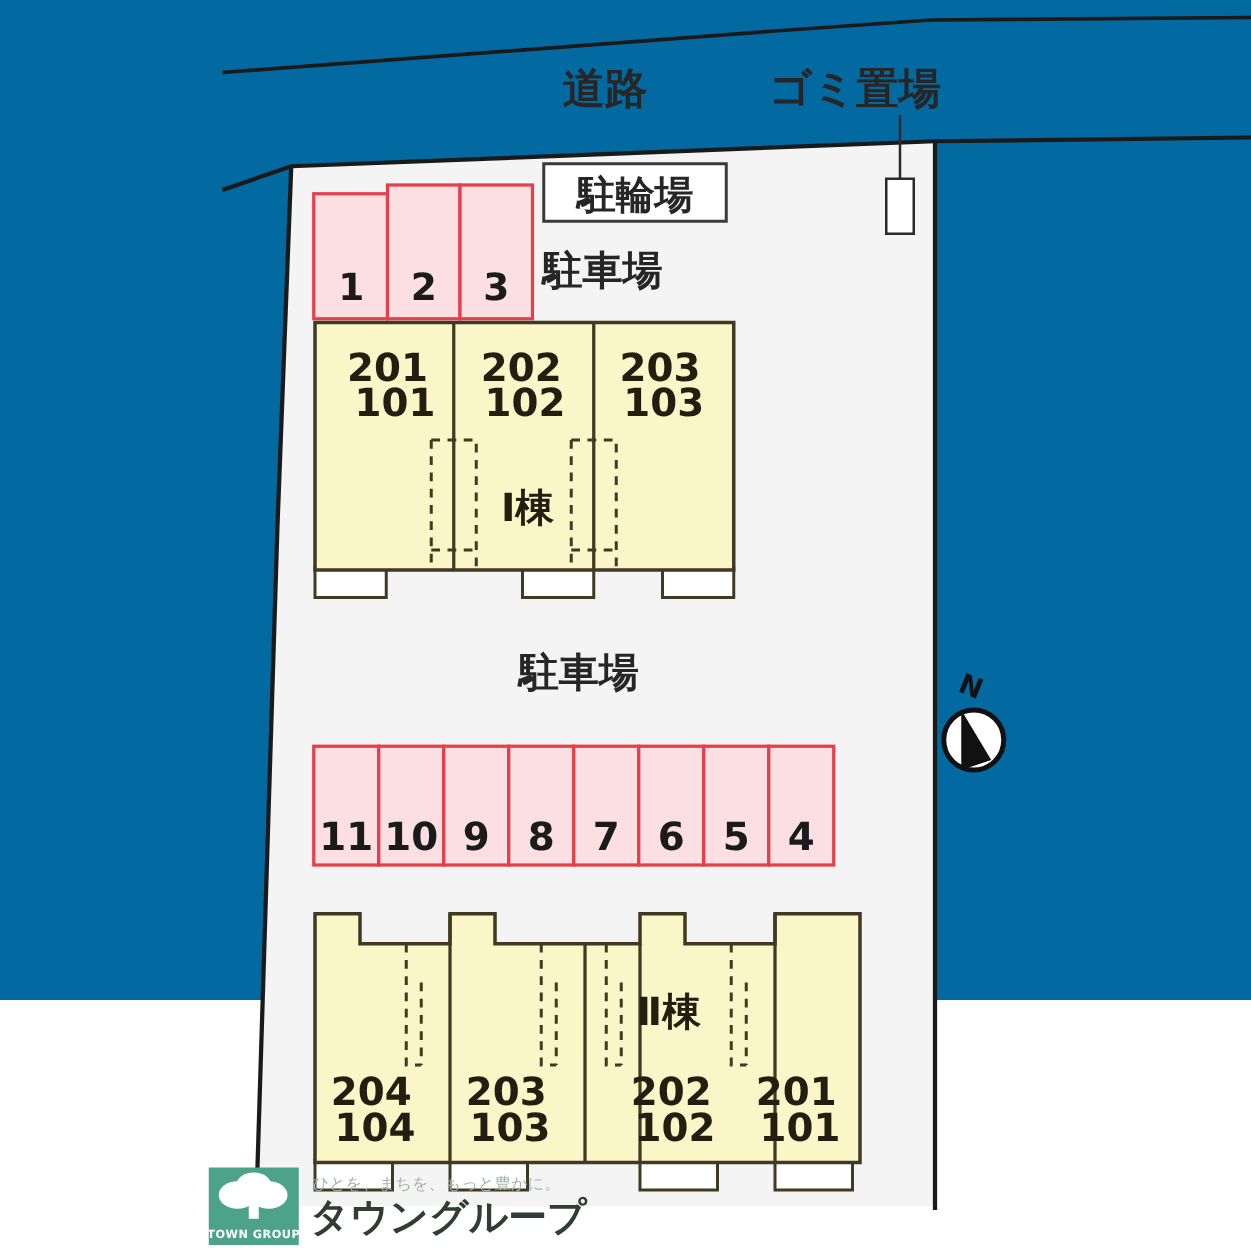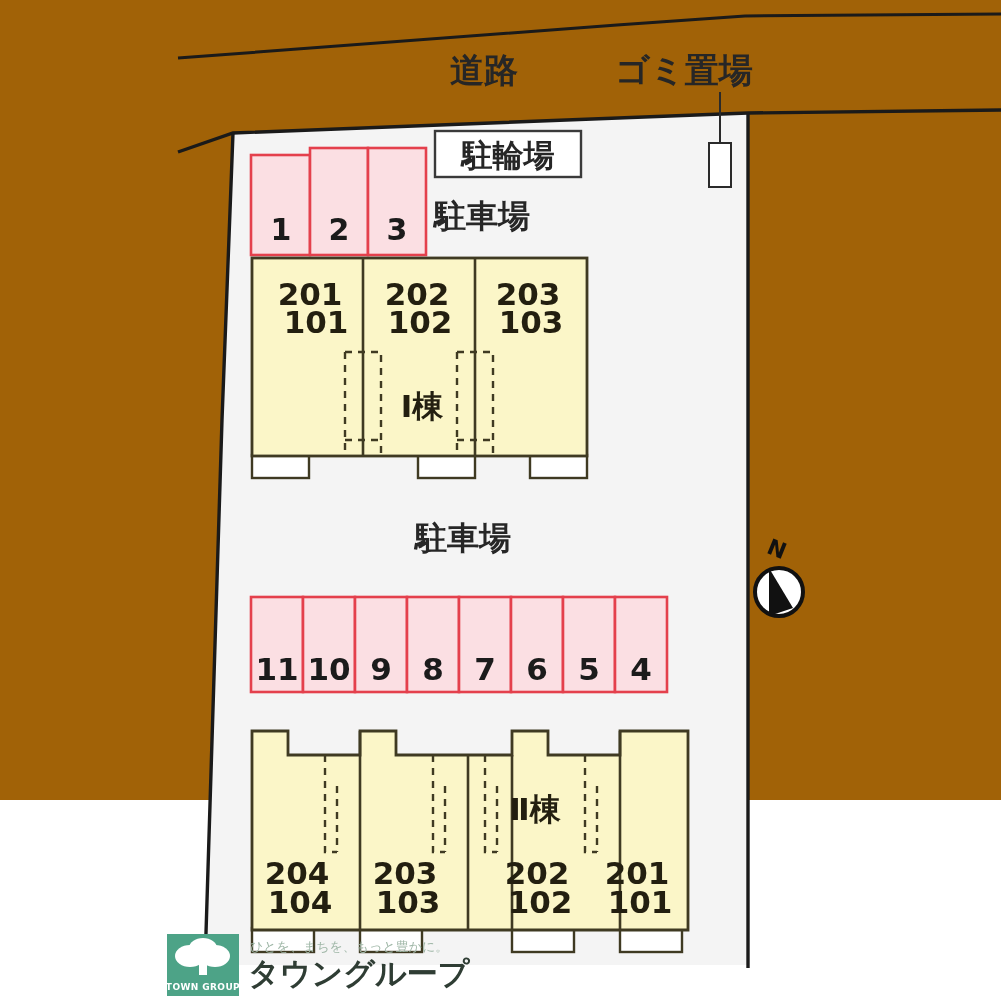--- a/index.html
+++ b/index.html
@@ -11,21 +11,21 @@
   body {
     width: 1001px;
     height: 1000px;
     overflow: hidden;
     font-family: "DejaVu Sans", "Liberation Sans", sans-serif;
   }
   #site-map-root {
     position: relative;
     width: 1001px;
     height: 800px;
-    background: #a16207;
+    background: #0369a1;
   }
   svg#plan {
     display: block;
     width: 1001px;
     height: 1000px;
   }
   .jp-label {
     font-family: "DejaVu Sans", "Liberation Sans", sans-serif;
     font-weight: 700;
     fill: #262626;

